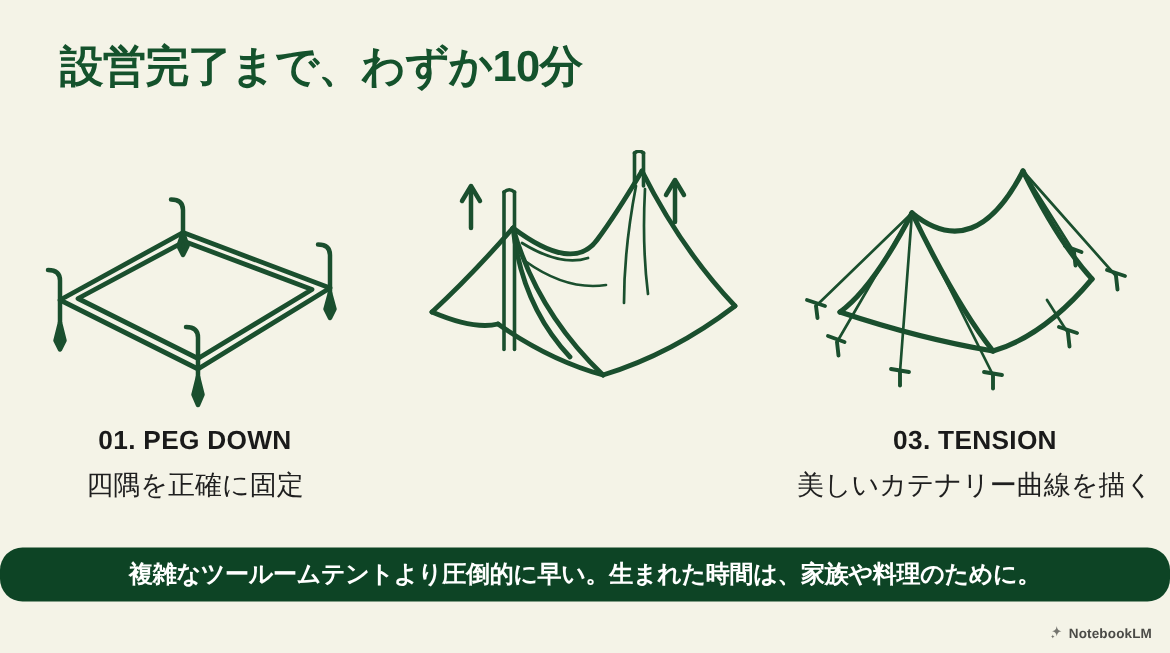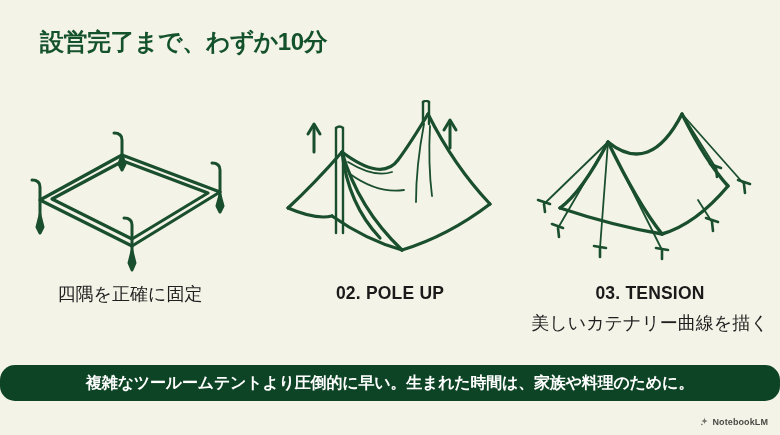--- a/index.html
+++ b/index.html
@@ -18,21 +18,21 @@
     position: absolute;
     inset: 0;
     background: #f4f3e7;
   }
 
   
   .title {
     position: absolute;
     left: 40px;
     top: 28px;
-    font-size: 24px;
+    font-size: 29px;
     font-weight: 700;
     color: #14522c;
     letter-spacing: -0.5px;
     white-space: nowrap;
     line-height: 1.2;
   }
 
   
   .steps {
     position: absolute;
@@ -156,20 +156,21 @@
             <path d="M202 63 q8 0 8 7 l0 26"></path>
             <path d="M210 95 l-3 11 l3 6 l3 -6 Z" fill="#1a4f2e"></path>
           </g>
 
           <g fill="none" stroke="#1a4f2e" stroke-width="3" stroke-linecap="round" stroke-linejoin="round">
             <path d="M114 118 q8 0 8 7 l0 28"></path>
             <path d="M122 151 l-3 12 l3 7 l3 -7 Z" fill="#1a4f2e"></path>
           </g>
         </svg>
       </div>
+      <div class="step-label">01. PEG DOWN</div>
       <div class="step-desc">四隅を正確に固定</div>
     </div>
 
     <div class="step">
       <div class="art">
         <svg viewBox="0 0 240 175" xmlns="http://www.w3.org/2000/svg">
           <g fill="none" stroke="#1a4f2e" stroke-width="3.2" stroke-linecap="round" stroke-linejoin="round">
 
             <path d="M72 52 Q112 82 128 60 Q140 44 158 14"></path>
 
@@ -210,21 +211,20 @@
             <path d="M44 52 L44 26"></path>
             <path d="M38 34 L44 24 L50 34" fill="none"></path>
           </g>
 
           <g fill="none" stroke="#1a4f2e" stroke-width="3" stroke-linecap="round" stroke-linejoin="round">
             <path d="M180 48 L180 22"></path>
             <path d="M174 30 L180 20 L186 30" fill="none"></path>
           </g>
         </svg>
       </div>
-      <div class="step-label">02. POLE UP</div>
     </div>
 
     <div class="step">
       <div class="art">
         <svg viewBox="0 0 240 175" xmlns="http://www.w3.org/2000/svg">
           <g fill="none" stroke="#1a4f2e" stroke-width="3.4" stroke-linecap="round" stroke-linejoin="round">
 
             <path d="M78 42 Q120 76 152 14"></path>
 
             <path d="M78 42 Q52 92 30 108"></path>

